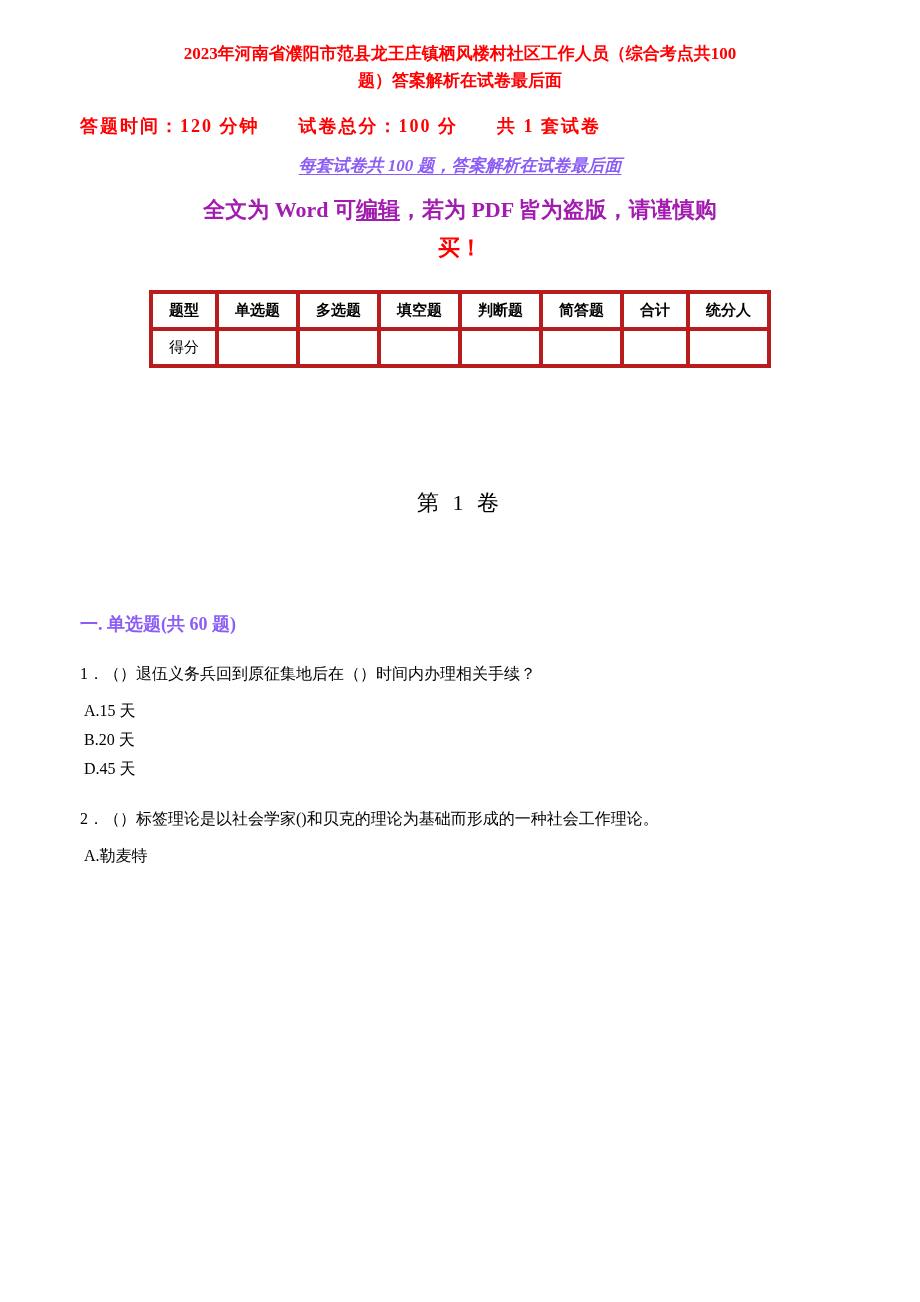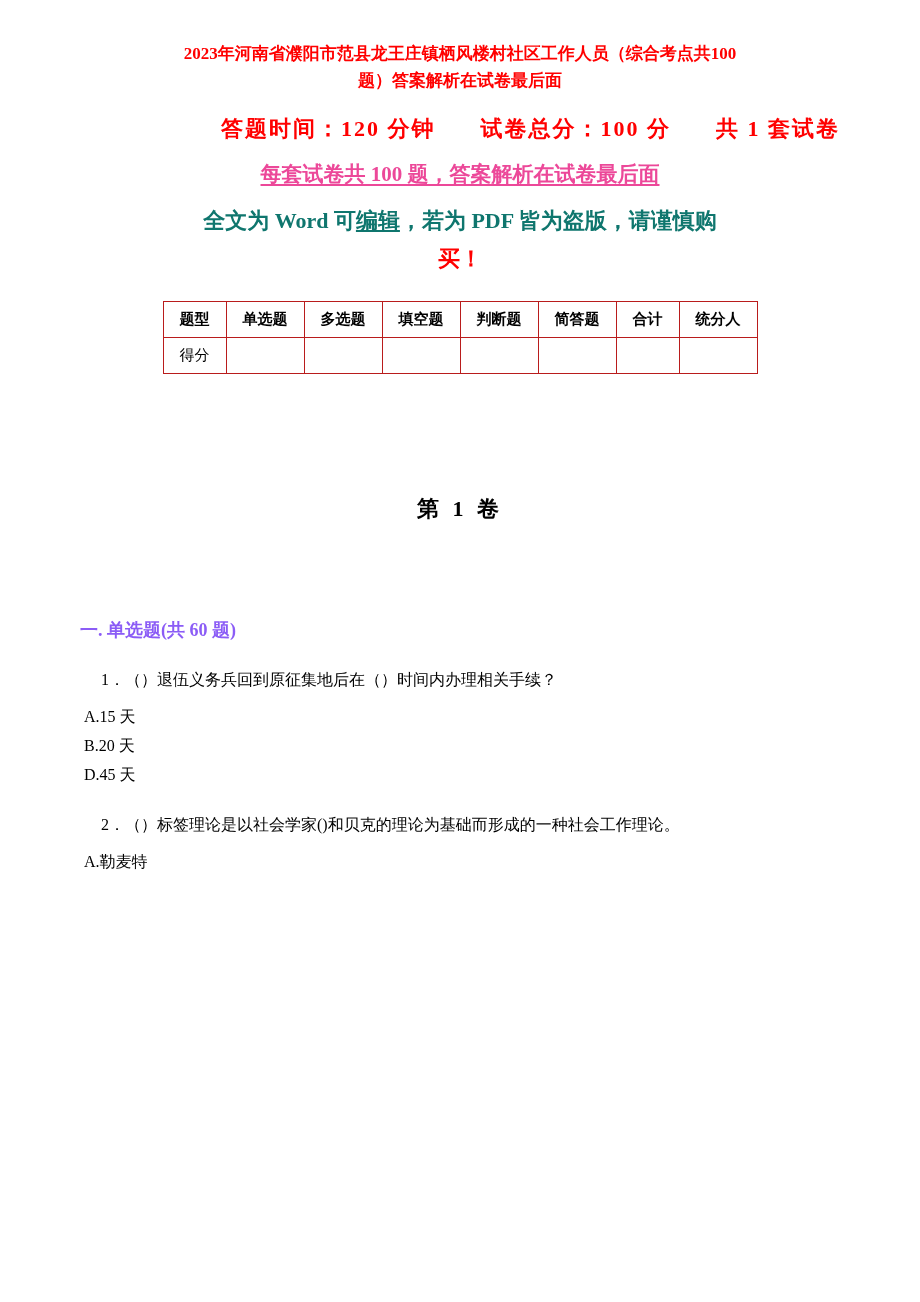--- a/index.html
+++ b/index.html
@@ -24,106 +24,106 @@
     }
 
     .page-title {
       color: #ff0000;
       font-size: 17px;
       font-weight: bold;
       line-height: 1.6;
     }
 
     .exam-info {
-      text-align: right;
-      font-size: 22px;
+      text-align: left;
+      font-size: 18px;
       font-weight: bold;
       color: #ff0000;
       margin: 20px 0 16px 0;
       letter-spacing: 2px;
     }
 
     .exam-notice-underline {
       text-align: center;
       margin: 10px 0 14px 0;
     }
 
     .exam-notice-underline span {
-      color: #ec4899;
-      font-size: 21px;
+      color: #8b5cf6;
+      font-size: 17px;
       font-weight: bold;
       text-decoration: underline;
       text-underline-offset: 3px;
+      font-style: italic;
     }
 
     .exam-warning {
       text-align: center;
       font-size: 22px;
       font-weight: bold;
       color: #ff0000;
       line-height: 1.7;
       margin-bottom: 24px;
     }
 
     .exam-warning .word-editable {
-      color: #0f766e;
+      color: #a21caf;
     }
 
     .score-table-wrapper {
       display: flex;
       justify-content: center;
       margin: 18px 0 30px 0;
     }
 
     .score-table {
       border-collapse: collapse;
       font-size: 15px;
     }
 
     .score-table th,
     .score-table td {
-      border: 1px solid #b91c1c;
+      border: 4px solid #b91c1c;
       padding: 7px 16px;
       text-align: center;
       min-width: 60px;
       height: 36px;
     }
 
     .score-table td.label-cell {
       font-weight: normal;
     }
 
     .section-divider {
       height: 60px;
     }
 
     .volume-title {
       text-align: center;
       font-size: 22px;
-      font-weight: bold;
+      font-weight: normal;
       margin: 30px 0 40px 0;
       letter-spacing: 4px;
     }
 
     .section-title {
       color: #8b5cf6;
       font-size: 18px;
       font-weight: bold;
       margin: 24px 0 24px 0;
     }
 
     .question-block {
       margin-bottom: 22px;
     }
 
     .question-text {
       font-size: 16px;
       line-height: 1.8;
       margin-bottom: 8px;
-      margin-left: 21px;
     }
 
     .option {
       font-size: 16px;
       line-height: 1.8;
       margin-left: 4px;
     }
   </style>
 </head>
 <body>

